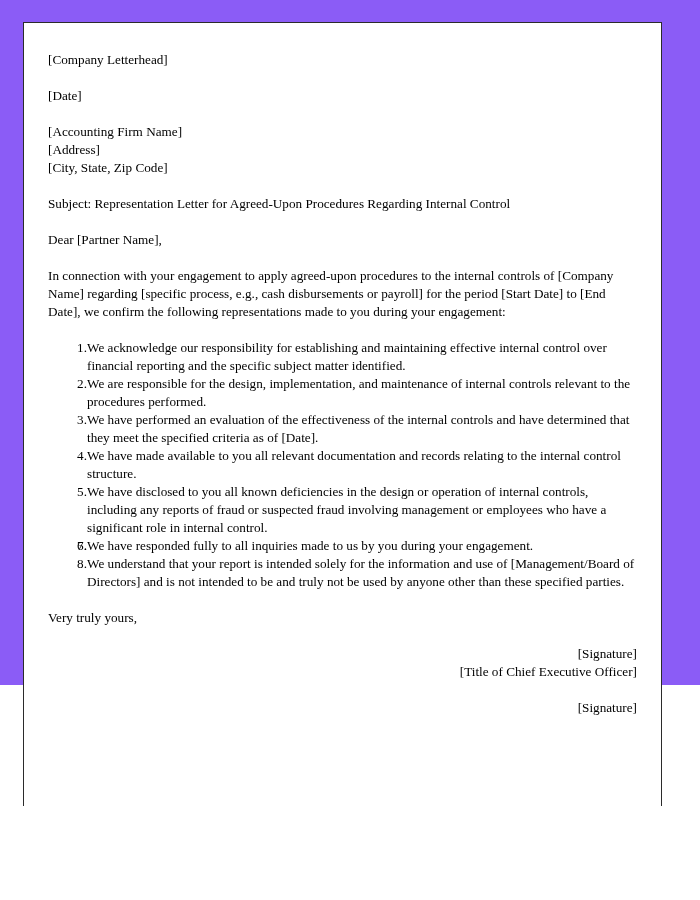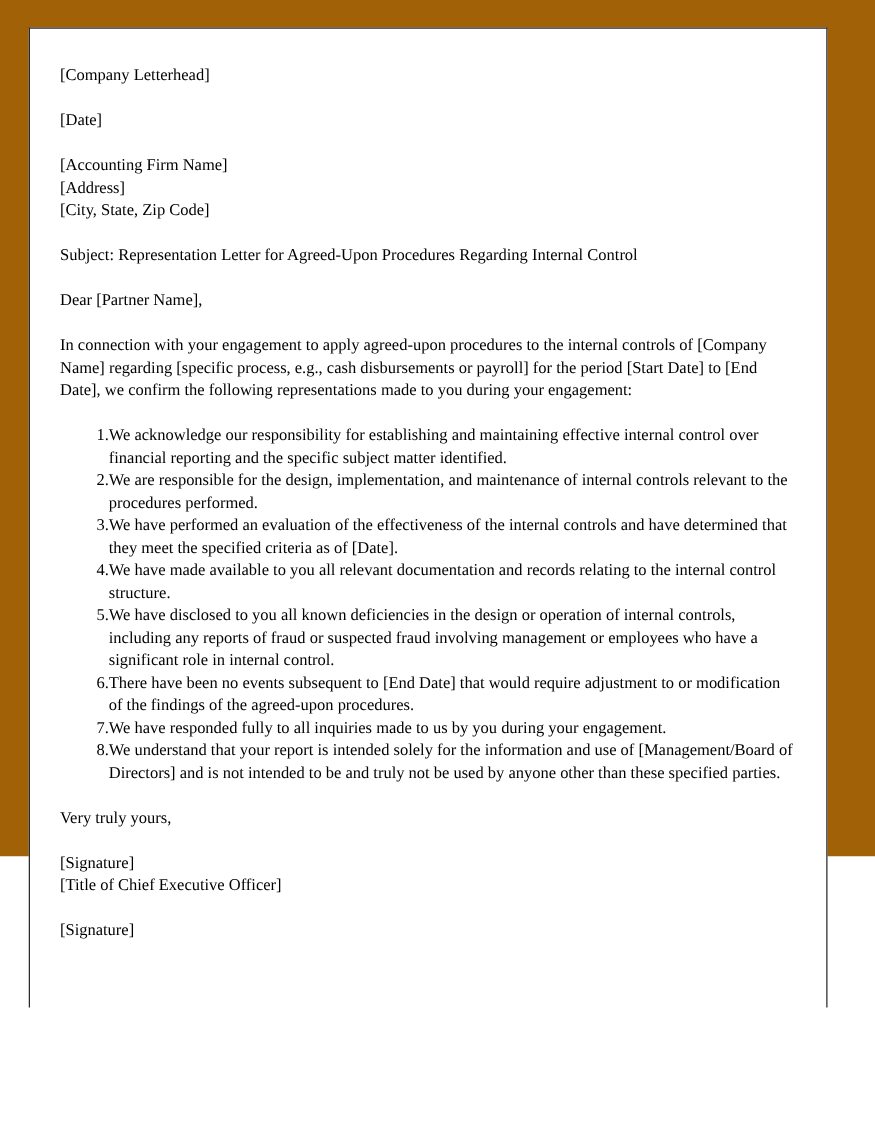--- a/index.html
+++ b/index.html
@@ -11,21 +11,21 @@
     width: 700px;
     height: 900px;
     overflow: hidden;
     font-family: "Liberation Serif", "DejaVu Serif", serif;
     color: #000000;
   }
   .page-canvas {
     position: relative;
     width: 700px;
     height: 685px;
-    background: #a16207;
+    background: #8b5cf6;
   }
   
   .doc-sheet {
     position: absolute;
     left: 23px;
     top: 22px;
     width: 639px;
     height: 784px;
     box-sizing: border-box;
     background: #ffffff;
@@ -77,20 +77,21 @@
     left: 22px;
     top: 0;
     width: 17px;
     text-align: right;
   }
   .list-wrap {
     margin: 0;
   }
   .sig-block .line {
     margin: 0;
+    text-align: right;
   }
 </style>
 </head>
 <body>
 
 <div class="page-canvas">
   <div class="doc-sheet">
     <div class="doc-body">
 
       <div class="block">
@@ -131,21 +132,21 @@
 
       <div class="gap"></div>
 
       <div class="list-wrap">
         <ol class="rep-list" id="rep-list">
             <li><span class="num">1.</span><span>We acknowledge our responsibility for establishing and maintaining effective internal control over financial reporting and the specific subject matter identified.</span></li>
             <li><span class="num">2.</span><span>We are responsible for the design, implementation, and maintenance of internal controls relevant to the procedures performed.</span></li>
             <li><span class="num">3.</span><span>We have performed an evaluation of the effectiveness of the internal controls and have determined that they meet the specified criteria as of [Date].</span></li>
             <li><span class="num">4.</span><span>We have made available to you all relevant documentation and records relating to the internal control structure.</span></li>
             <li><span class="num">5.</span><span>We have disclosed to you all known deficiencies in the design or operation of internal controls, including any reports of fraud or suspected fraud involving management or employees who have a significant role in internal control.</span></li>
-            <li><span class="num">6.</span><span>There have been no events subsequent to [End Date] that would require adjustment to or modification of the findings of the agreed-upon procedures.</span></li>
+            <li><span class="num">6.</span></li>
             <li><span class="num">7.</span><span>We have responded fully to all inquiries made to us by you during your engagement.</span></li>
             <li><span class="num">8.</span><span>We understand that your report is intended solely for the information and use of [Management/Board of Directors] and is not intended to be and truly not be used by anyone other than these specified parties.</span></li>
           </ol>
       </div>
 
       <div class="gap"></div>
 
       <div class="block">
         <div class="line">Very truly yours,</div>
       </div>

